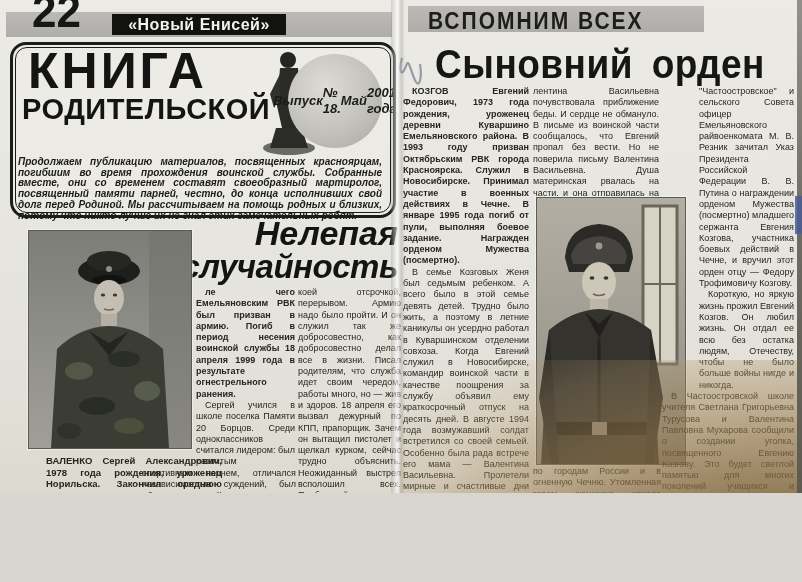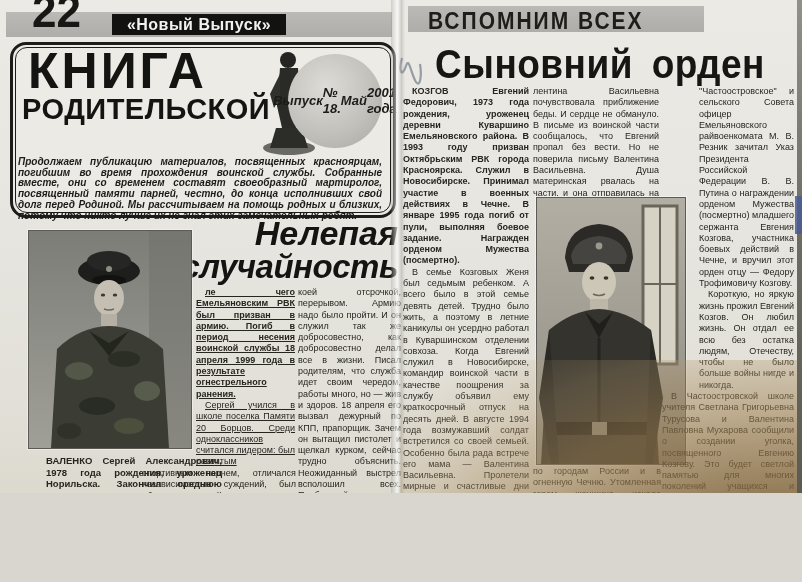--- a/index.html
+++ b/index.html
@@ -59,21 +59,21 @@
   .edge-blue{background:#4a5c94;opacity:.85;}
   .edge-bottom{background:linear-gradient(to top, rgba(190,186,176,.75), rgba(190,186,176,0));}
 </style>
 </head>
 <body>
 
 <div id="page">
 
   <div class="abs graybar" style="left:6px;top:12px;width:386px;height:25px;"></div>
   <div class="abs pageno-top" style="left:32px;top:-11px;">22</div>
-  <div class="abs masthead-box" style="left:112px;top:14px;width:174px;height:21px;">«Новый Выпуск»</div>
+  <div class="abs masthead-box" style="left:112px;top:14px;width:174px;height:21px;">«Новый Енисей»</div>
 
   <div class="abs graybar" style="left:408px;top:6px;width:296px;height:26px;"></div>
   <div class="abs banner" style="left:428px;top:9px;">ВСПОМНИМ ВСЕХ</div>
   <svg class="abs" style="left:396px;top:48px;" width="44" height="58" viewBox="0 0 44 58">
     <path d="M6 10 C2 24 6 30 10 18 C13 8 15 26 20 34 C24 40 26 28 24 16" fill="none" stroke="#6a7284" stroke-width="2.2" opacity=".65"></path>
   </svg>
 
   <div class="abs gbox" style="left:10px;top:42px;width:380px;height:170px;">
     <div class="gbox-inner"></div>
   </div>
@@ -126,21 +126,21 @@
     <path d="M28 118 Q50 96 80 95 Q110 96 134 118 L140 217 L22 217 Z" fill="#3b3d35"></path>
     <ellipse cx="50" cy="140" rx="14" ry="9" fill="#565a4a" opacity=".9"></ellipse>
     <ellipse cx="95" cy="128" rx="16" ry="8" fill="#2a2c24" opacity=".9"></ellipse>
     <ellipse cx="118" cy="160" rx="13" ry="10" fill="#5d6150" opacity=".85"></ellipse>
     <ellipse cx="68" cy="175" rx="18" ry="9" fill="#272921" opacity=".85"></ellipse>
     <ellipse cx="100" cy="195" rx="15" ry="8" fill="#50543f" opacity=".8"></ellipse>
     <ellipse cx="40" cy="200" rx="12" ry="8" fill="#2e3027" opacity=".8"></ellipse>
     <path d="M60 100 L80 112 L100 100 L80 125 Z" fill="#23251f"></path>
   </svg>
 
-  <div class="abs col" style="left:196px;top:287px;width:99px;height:179px;text-decoration:underline;">
+  <div class="abs col" style="left:196px;top:287px;width:99px;height:179px;">
     <div class="p b">ле чего Емельяновским РВК был призван в армию. Погиб в период несения воинской службы 18 апреля 1999 года в результате огнестрельного ранения.</div>
     <div class="p">Сергей учился в школе поселка Памяти 20 Борцов. Среди одноклассников считался лидером: был развитым</div>
   </div>
   <div class="abs col" style="left:142px;top:468px;width:154px;height:112px;">
     <div class="p" style="text-indent:0;">спортивным парнем, отличался независимостью суждений, был обязательным человеком, доброжелательным по отношению к друзьям. Его манила авиация, и он последовательно приближался к своей мечте — в авиационный кол...</div>
   </div>
 
   <div class="abs col" style="left:298px;top:287px;width:103px;height:295px;">
     <div class="p" style="text-indent:0;">коей отсрочкой, перерывом. Армию надо было пройти. И он служил так же добросовестно, как добросовестно делал все в жизни. Писал родителям, что служба идет своим чередом, работы много, но — жив и здоров. 18 апреля его вызвал дежурный по КПП, прапорщик. Зачем он вытащил пистолет и щелкал курком, сейчас трудно объяснить. Неожиданный выстрел всполошил всех. Прибывший врач уже ничем не смог помочь Сергею...</div>
     <div class="p">Солдат гибнет не только в бою, спасая командира или прикрывая друзей. Солдат может погибнуть из-за чьей-нибудь глупости, собственной неосторожности или неумения сослуживца обращаться с оружием. Но какое до этого дело матери, отцу, друзьям?..</div>

